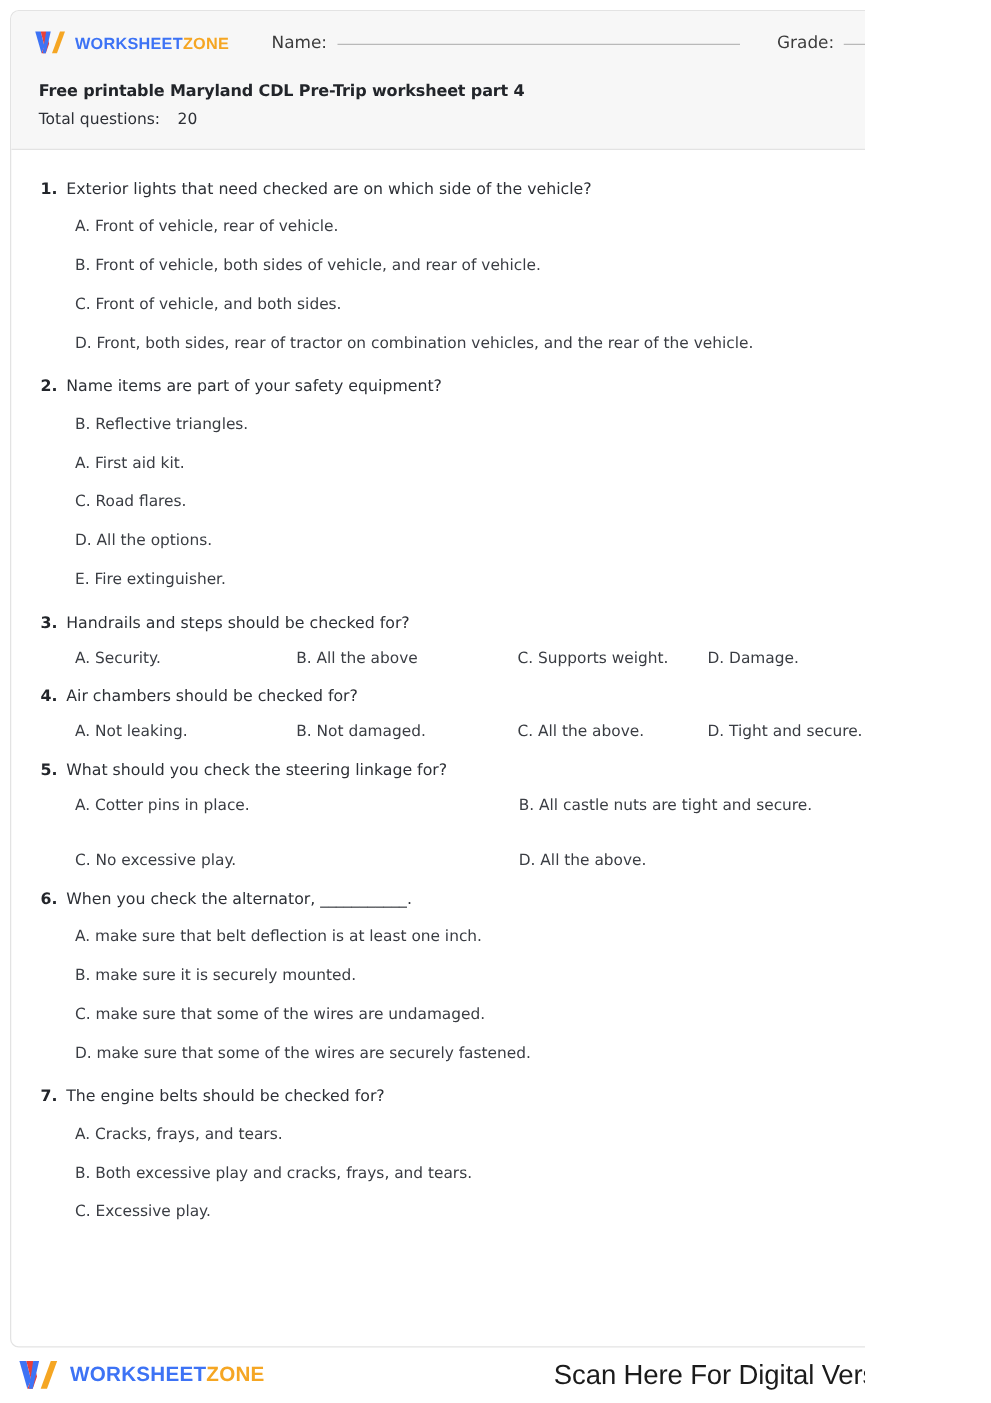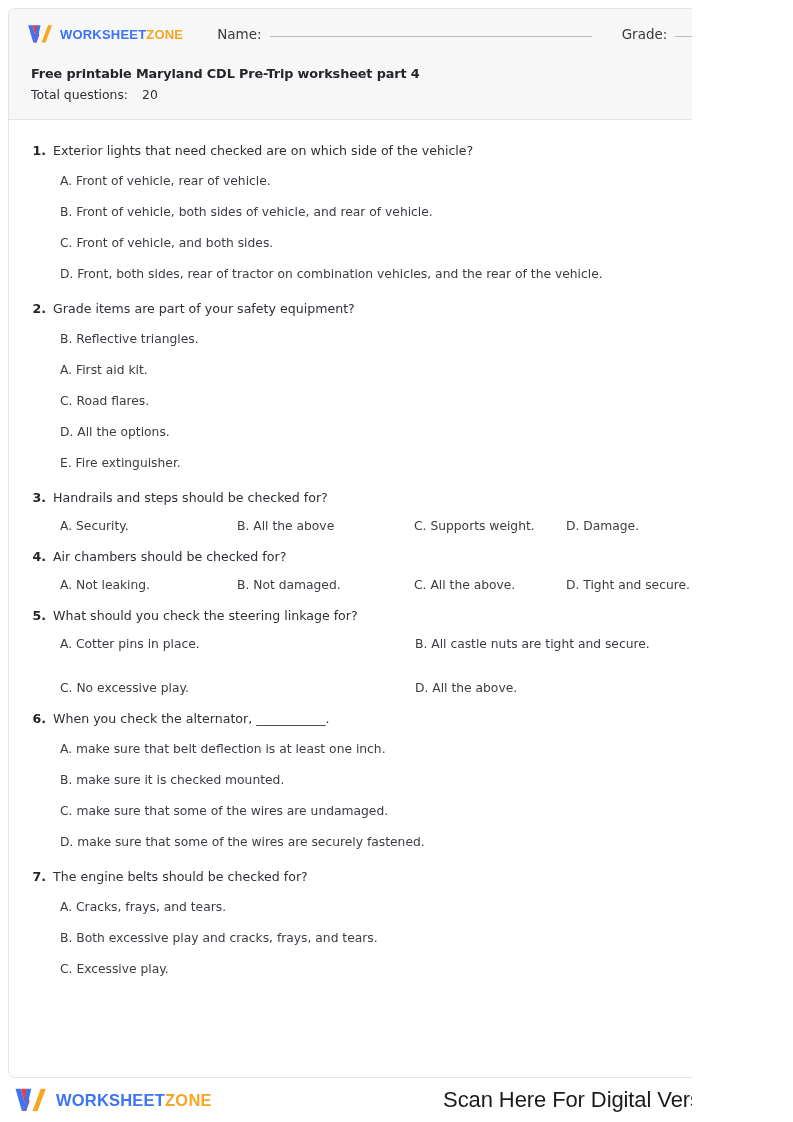--- a/index.html
+++ b/index.html
@@ -272,21 +272,21 @@
           <div class="options stack">
             <div class="opt">A. Front of vehicle, rear of vehicle.</div>
             <div class="opt">B. Front of vehicle, both sides of vehicle, and rear of vehicle.</div>
             <div class="opt">C. Front of vehicle, and both sides.</div>
             <div class="opt">D. Front, both sides, rear of tractor on combination vehicles, and the rear of the vehicle.</div>
           </div>
         </div>
         <div class="question">
           <div class="q-head">
             <span class="q-num">2.</span>
-            <span class="q-text">Grade items are part of your safety equipment?</span>
+            <span class="q-text">Name items are part of your safety equipment?</span>
           </div>
           <div class="options stack">
             <div class="opt">B. Reflective triangles.</div>
             <div class="opt">A. First aid kit.</div>
             <div class="opt">C. Road flares.</div>
             <div class="opt">D. All the options.</div>
             <div class="opt">E. Fire extinguisher.</div>
           </div>
         </div>
         <div class="question tight">
@@ -325,21 +325,21 @@
             <div class="opt">D. All the above.</div>
           </div>
         </div>
         <div class="question">
           <div class="q-head">
             <span class="q-num">6.</span>
             <span class="q-text">When you check the alternator, ___________.</span>
           </div>
           <div class="options stack">
             <div class="opt">A. make sure that belt deflection is at least one inch.</div>
-            <div class="opt">B. make sure it is checked mounted.</div>
+            <div class="opt">B. make sure it is securely mounted.</div>
             <div class="opt">C. make sure that some of the wires are undamaged.</div>
             <div class="opt">D. make sure that some of the wires are securely fastened.</div>
           </div>
         </div>
         <div class="question">
           <div class="q-head">
             <span class="q-num">7.</span>
             <span class="q-text">The engine belts should be checked for?</span>
           </div>
           <div class="options stack">

